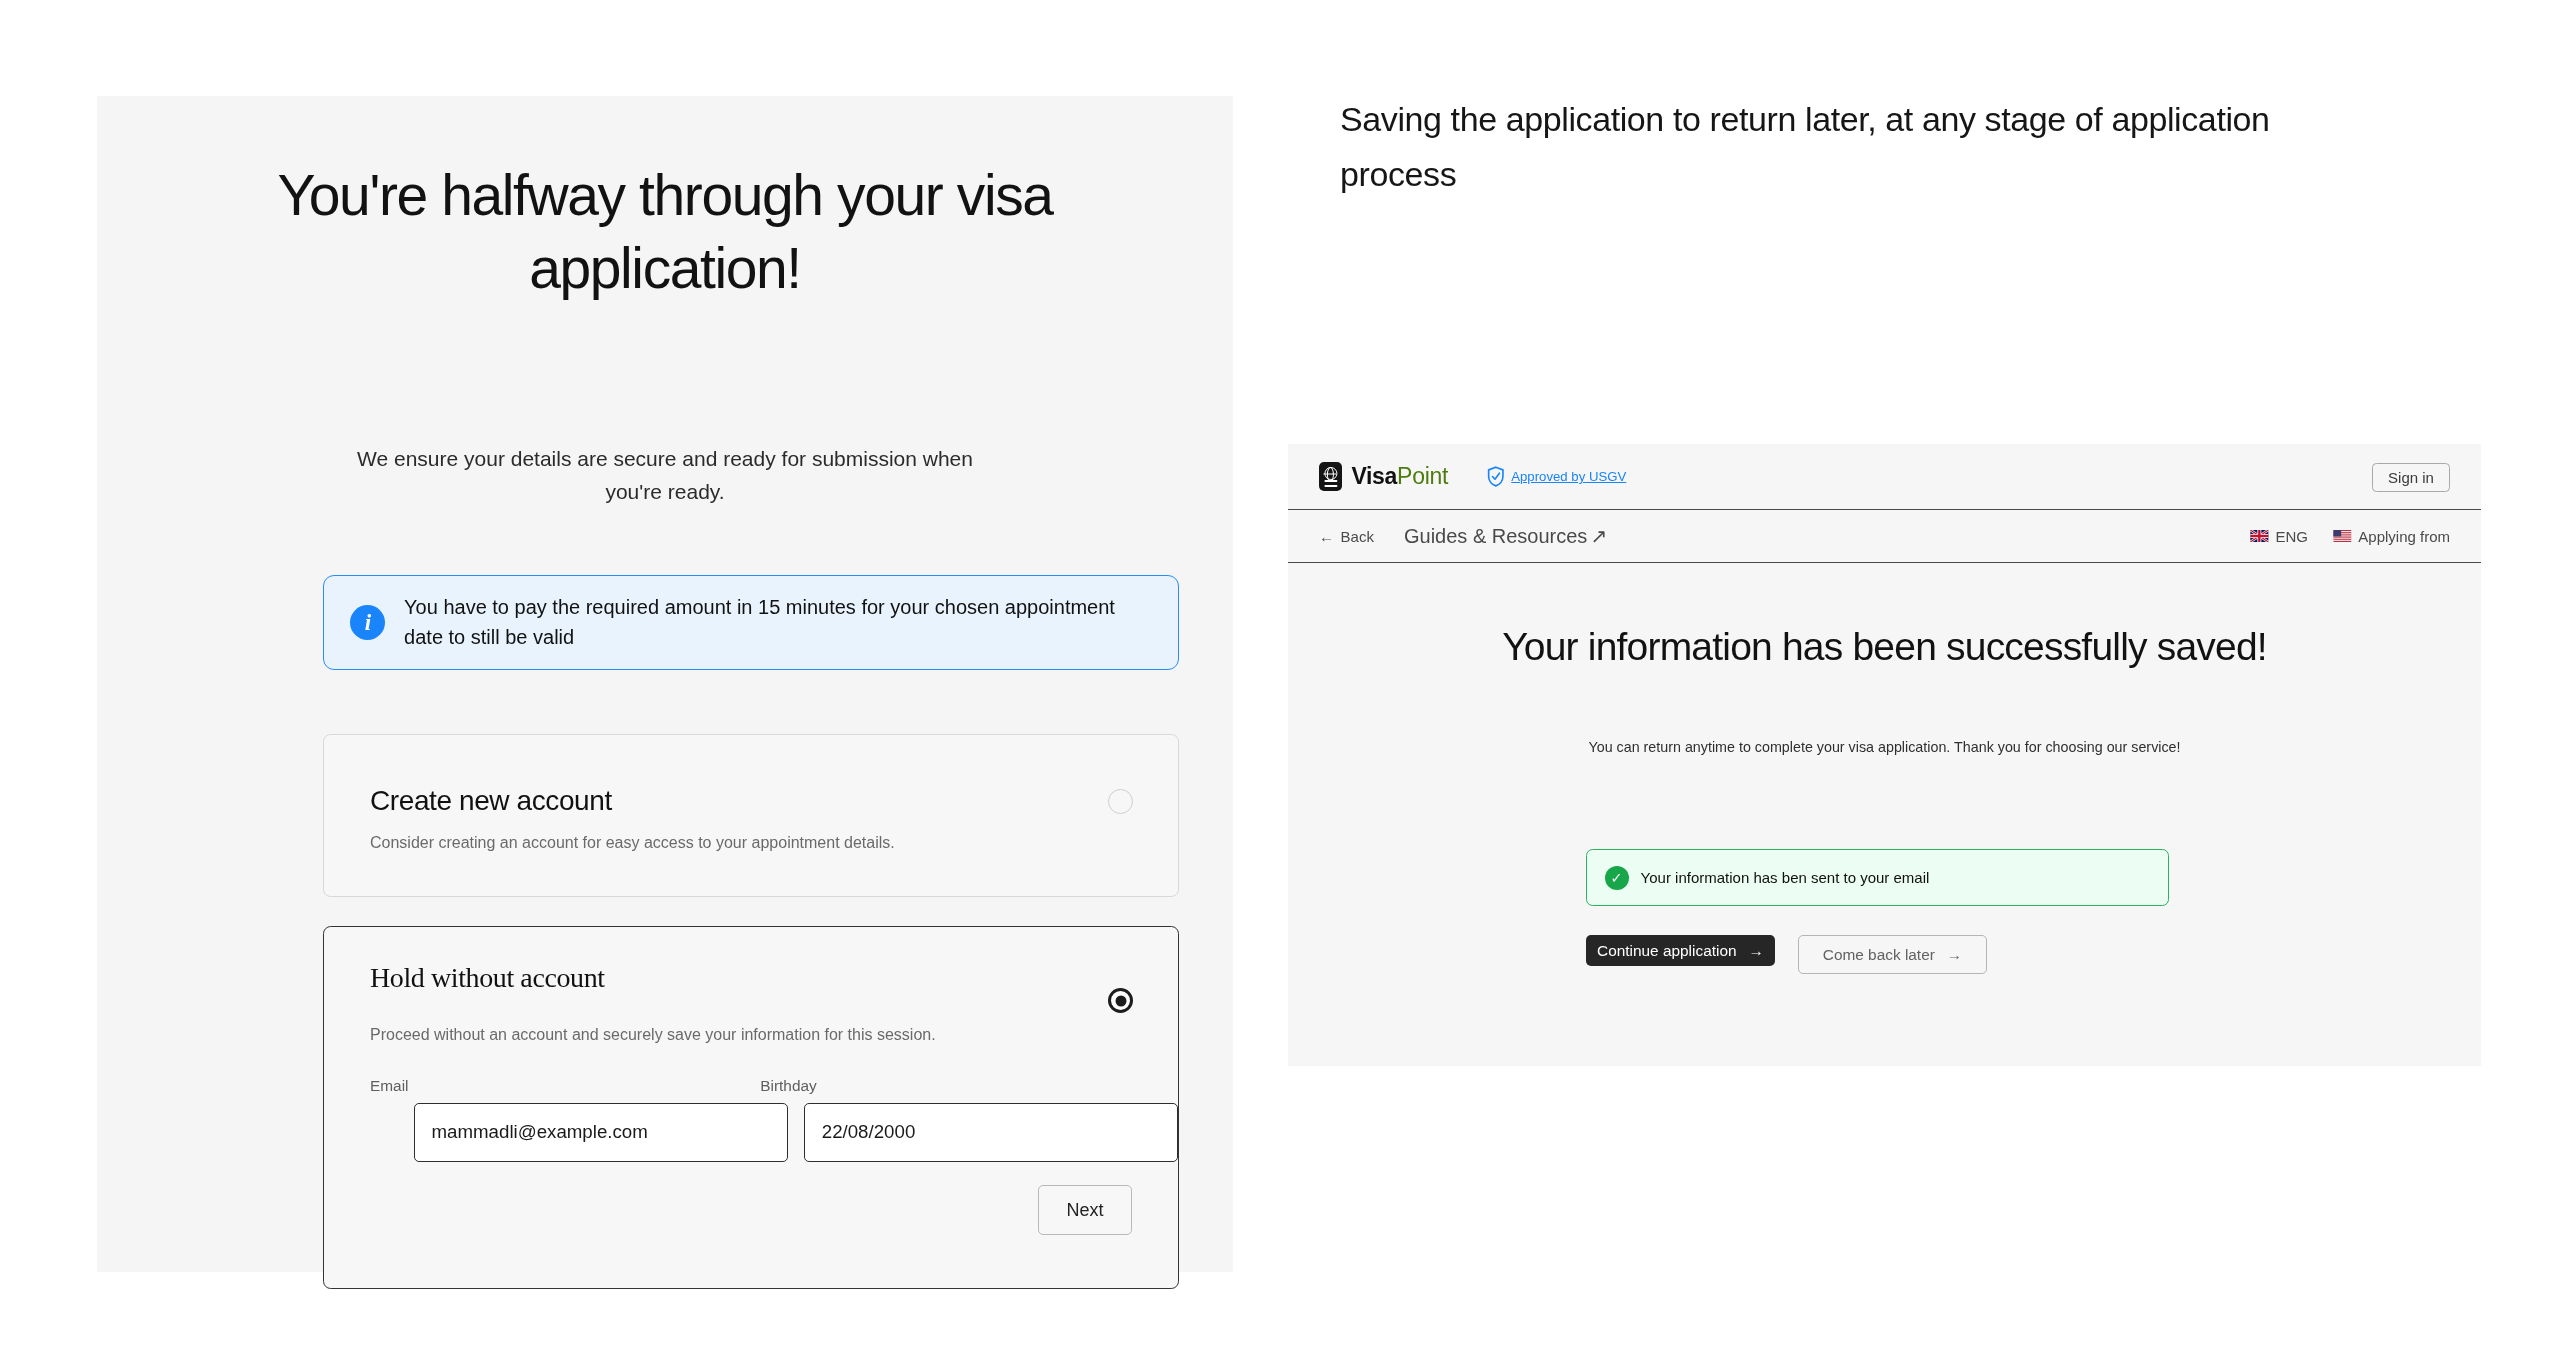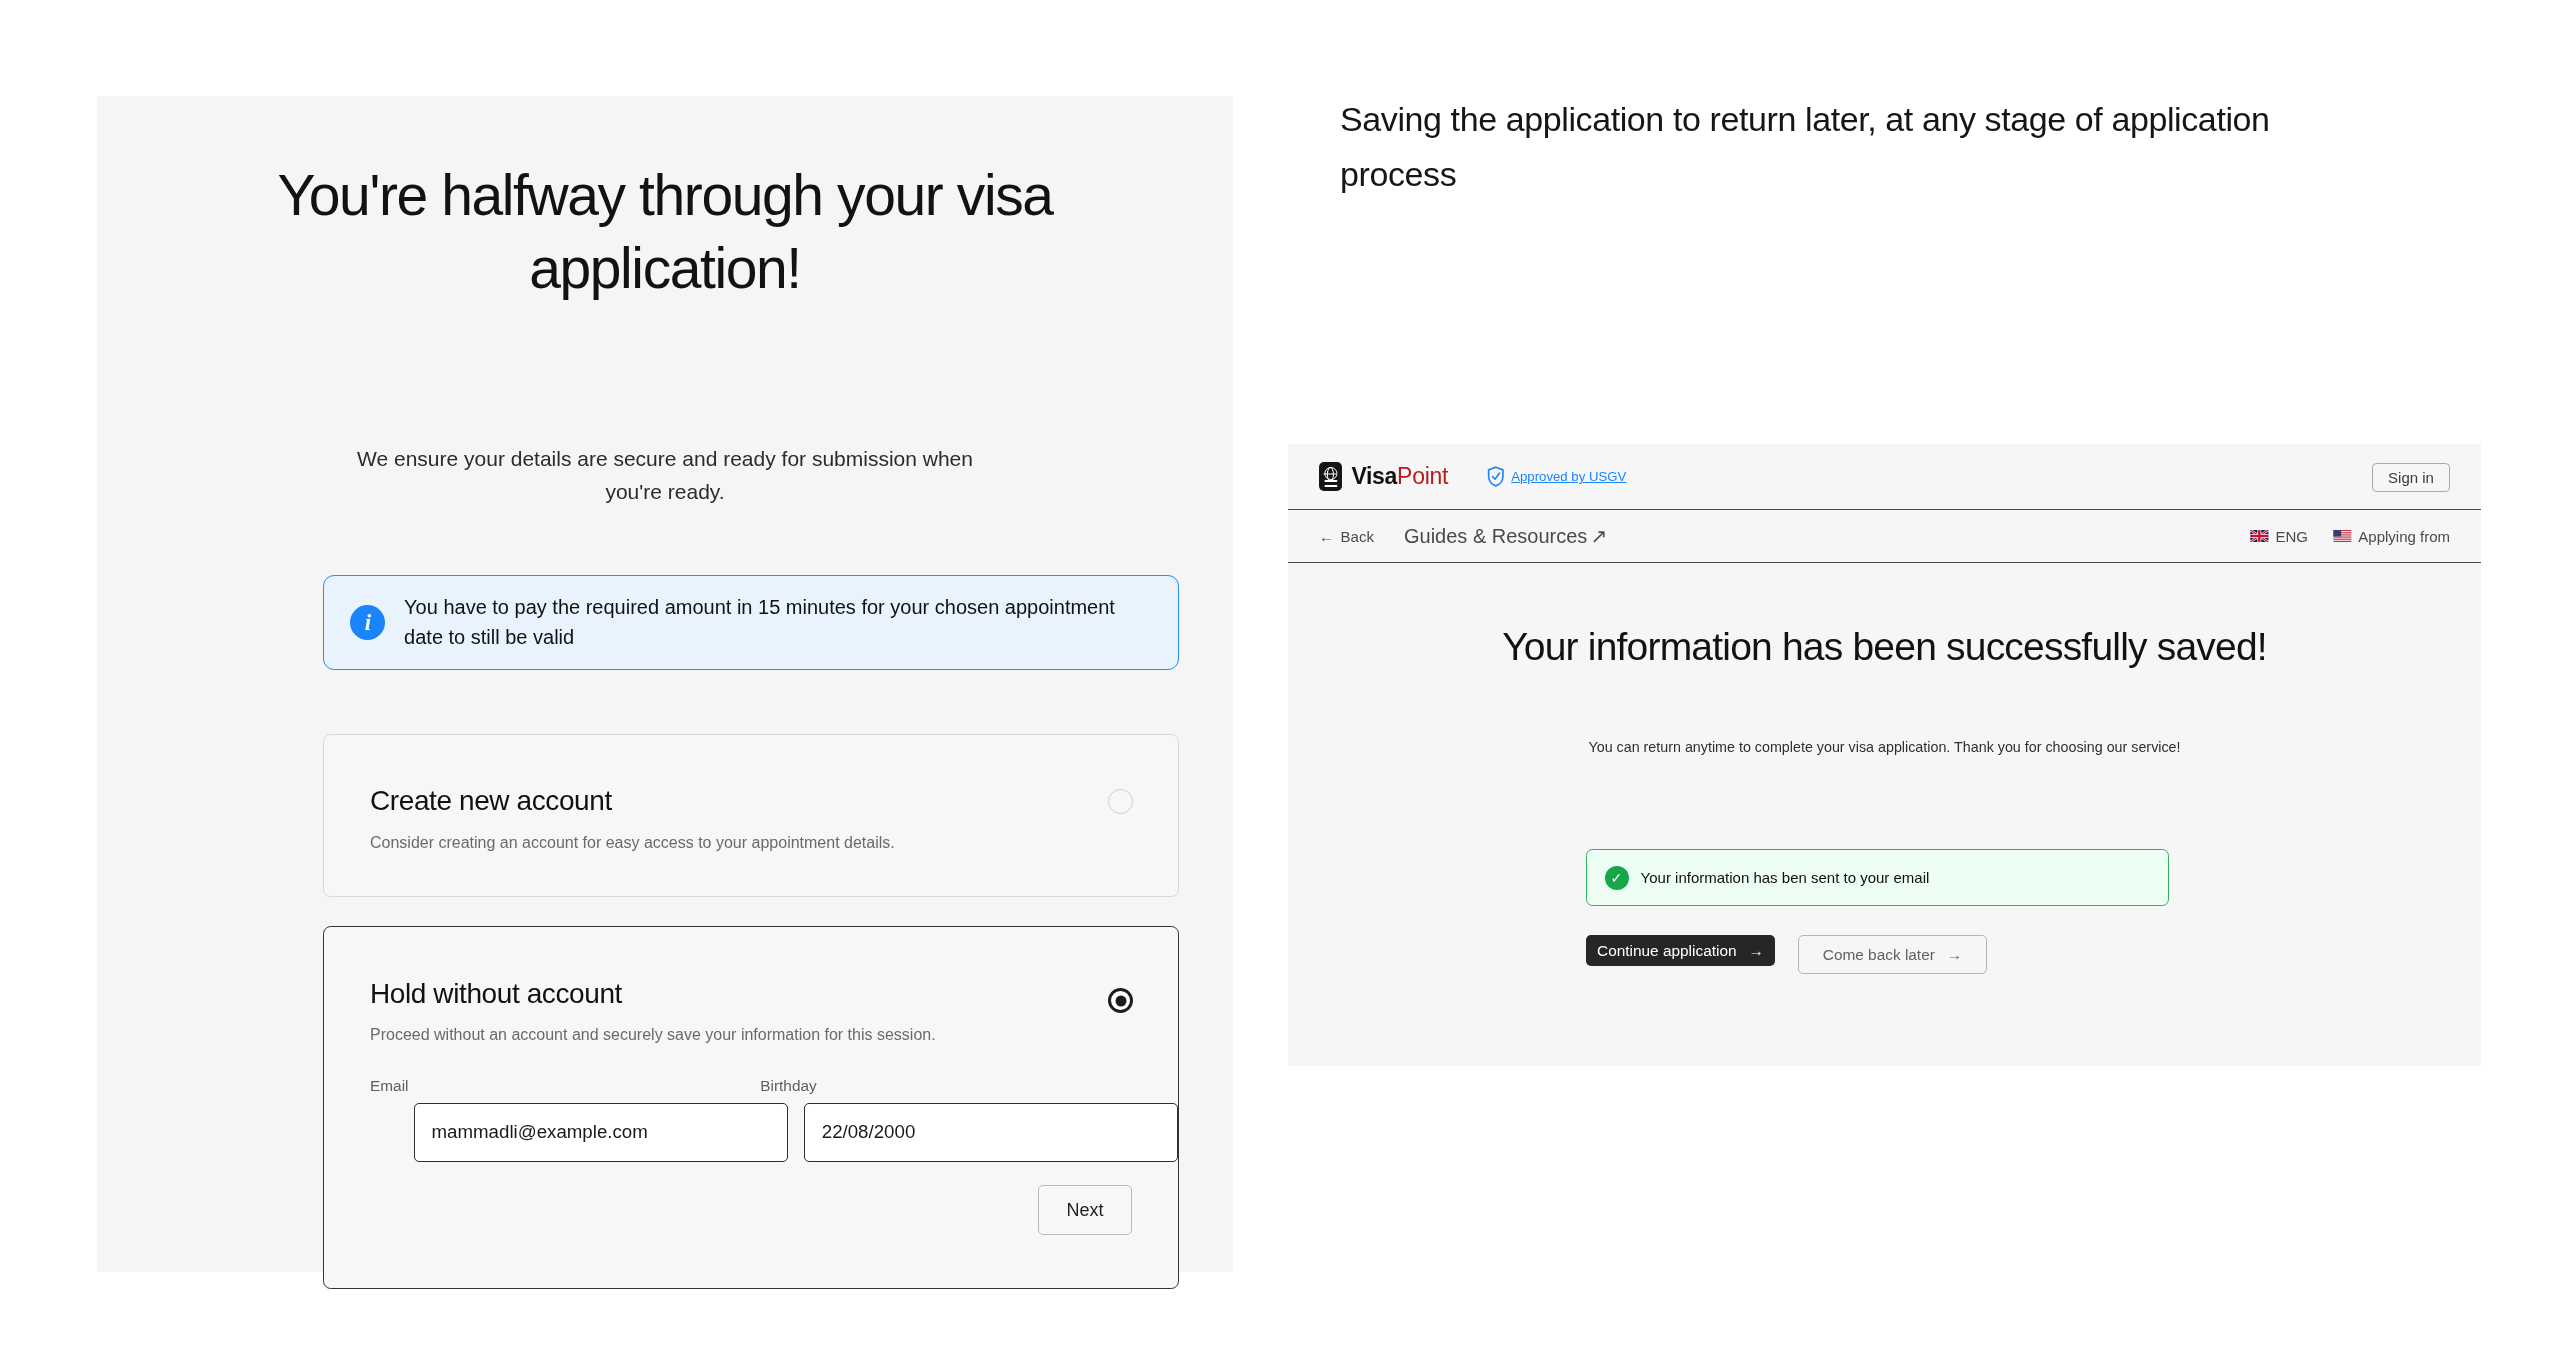--- a/index.html
+++ b/index.html
@@ -104,21 +104,21 @@
 
   .card-title {
     position: absolute;
     left: 46px;
     font-size: 28px;
     font-weight: 400;
     color: #111111;
     letter-spacing: -0.4px;
   }
   #card-create .card-title { top: 50px; }
-  #card-hold .card-title { top: 51px; }
+  #card-hold .card-title { top: 35px; font-family: Liberation Serif, serif; }
 
   .card-desc {
     position: absolute;
     left: 46px;
     font-size: 16px;
     color: #6a6a6a;
   }
   #card-create .card-desc { top: 99px; }
   #card-hold .card-desc { top: 99px; }
 
@@ -272,21 +272,21 @@
     background: #ffffff;
     border-radius: 1.1px;
     margin-top: 2.8px;
   }
   .brand-name {
     font-size: 23px;
     color: #111111;
     letter-spacing: -0.3px;
   }
   .brand-name b { font-weight: 700; }
-  .brand-name i { font-style: normal; font-weight: 400; color: #b91c1c; }
+  .brand-name i { font-style: normal; font-weight: 400; color: #4d7c0f; }
 
   .approved {
     display: flex;
     align-items: center;
     gap: 6.6px;
     margin-left: 39px;
   }
   .shield {
     width: 17.6px; height: 21px;
     position: relative;

